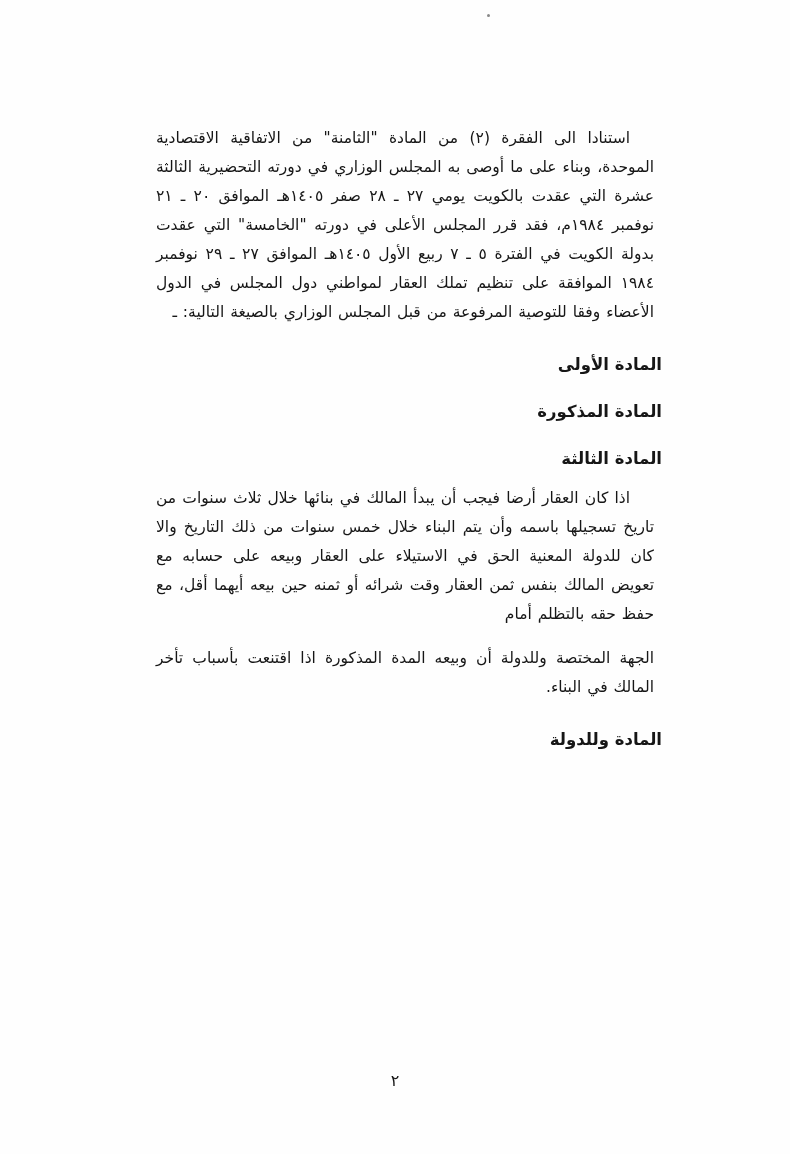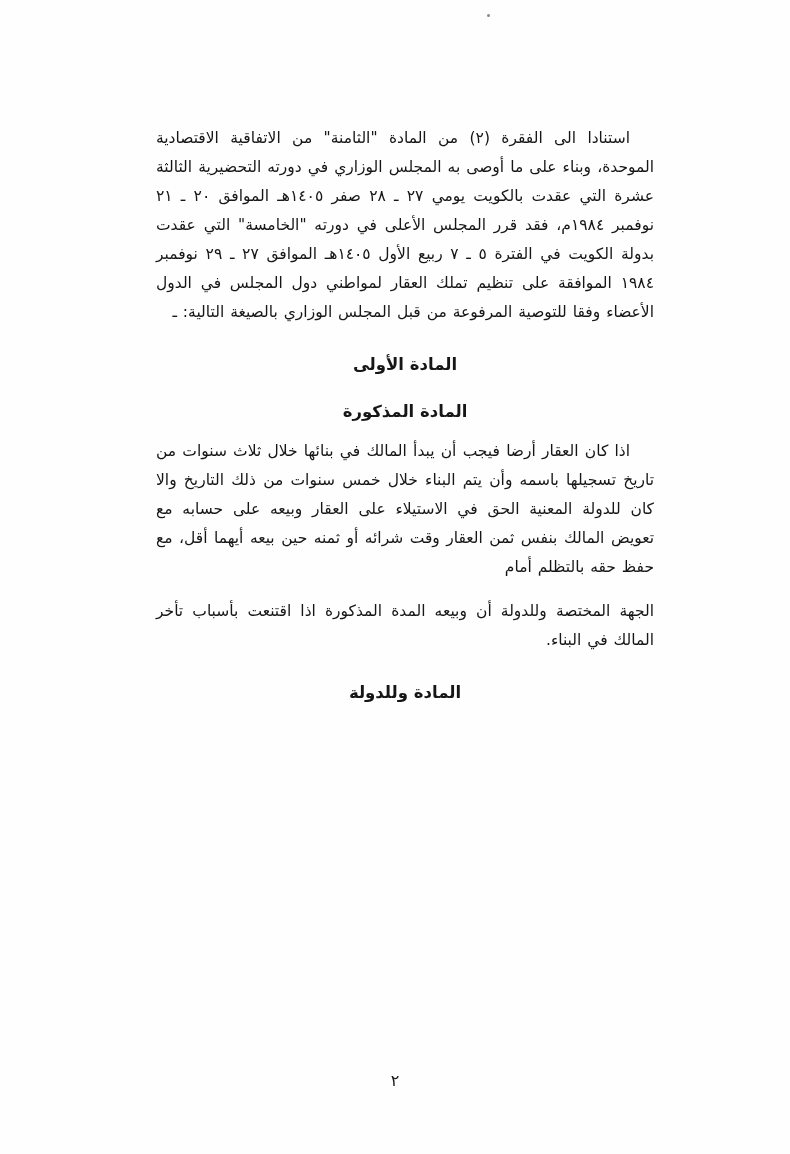--- a/index.html
+++ b/index.html
@@ -36,21 +36,20 @@
   .indent {
     text-indent: 24px;
   }
   .cont {
     margin-top: 15px;
     font-weight: 500;
   }
   .article-title {
     font-size: 16.5px;
     font-weight: bold;
-    text-align: center;
     margin: 28px 0 16px 0;
     letter-spacing: 0;
   }
   .page-number {
     position: absolute;
     bottom: 64px;
     left: 0;
     right: 0;
     text-align: center;
     font-size: 16px;
@@ -74,20 +73,21 @@
   <span class="speck"></span>
 
   <div class="content">
 
     <p class="para indent">استنادا الى الفقرة (٢) من المادة "الثامنة" من الاتفاقية الاقتصادية الموحدة، وبناء على ما أوصى به المجلس الوزاري في دورته التحضيرية الثالثة عشرة التي عقدت بالكويت يومي ٢٧ ـ ٢٨ صفر ١٤٠٥هـ الموافق ٢٠ ـ ٢١ نوفمبر ١٩٨٤م، فقد قرر المجلس الأعلى في دورته "الخامسة" التي عقدت بدولة الكويت في الفترة ٥ ـ ٧ ربيع الأول ١٤٠٥هـ الموافق ٢٧ ـ ٢٩ نوفمبر ١٩٨٤ الموافقة على تنظيم تملك العقار لمواطني دول المجلس في الدول الأعضاء وفقا للتوصية المرفوعة من قبل المجلس الوزاري بالصيغة التالية: ـ</p>
 
     <h2 class="article-title">المادة الأولى</h2>
 
     <h2 class="article-title">المادة المذكورة</h2>
 
+    <h2 class="article-title">المادة الثالثة</h2>
     <p class="para indent">اذا كان العقار أرضا فيجب أن يبدأ المالك في بنائها خلال ثلاث سنوات من تاريخ تسجيلها باسمه وأن يتم البناء خلال خمس سنوات من ذلك التاريخ والا كان للدولة المعنية الحق في الاستيلاء على العقار وبيعه على حسابه مع تعويض المالك بنفس ثمن العقار وقت شرائه أو ثمنه حين بيعه أيهما أقل، مع حفظ حقه بالتظلم أمام</p>
     <p class="para cont">الجهة المختصة وللدولة أن وبيعه المدة المذكورة اذا اقتنعت بأسباب تأخر المالك في البناء.</p>
 
     <h2 class="article-title">المادة وللدولة</h2>
 
   </div>
 
   <div class="page-number">٢</div>
 </div>
 

